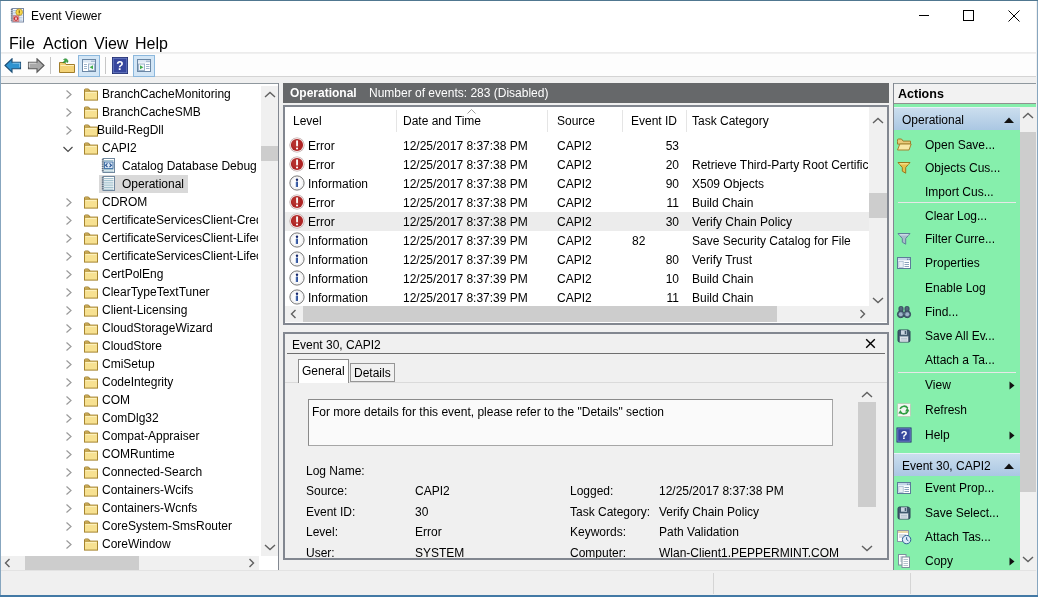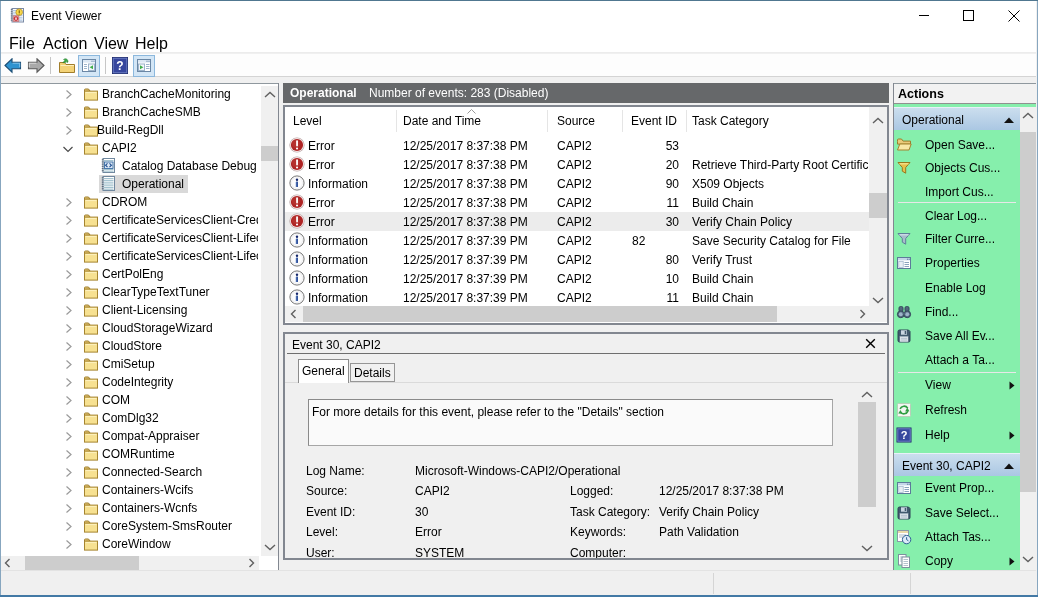--- a/index.html
+++ b/index.html
@@ -661,36 +661,36 @@
       </svg>
     <div class="abs" style="left:2px;top:19px;width:598px;height:1px;background:#6e6e6e"></div>
     <div class="abs" style="left:0px;top:48px;width:603px;height:1px;background:#dadada"></div>
     <div class="abs" style="left:65px;top:29px;width:45px;height:19px;background:#f1f1f1;border:1px solid #969696;"></div>
     <span class="abs" style="left:69px;top:32px">Details</span>
     <div class="abs" style="left:13px;top:25px;width:51px;height:24px;background:#fff;border:1px solid #8c8c8c;border-bottom:none;"></div>
     <span class="abs" style="left:17px;top:30px">General</span>
     <div class="abs" style="left:23px;top:65px;width:525px;height:47px;background:#fafafa;border:1px solid #8a8a8a;border-bottom-color:#a6a6a6;border-right-color:#a6a6a6"></div>
     <span class="abs" style="left:27px;top:71px">For more details for this event, please refer to the "Details" section</span>
     <span class="abs" style="left:21px;top:130px">Log Name:</span>
-      <span class="abs" style="left:130px;top:130px">Microsoft-Windows-CAPI2/Operational</span>
     <span class="abs" style="left:21px;top:150px">Source:</span>
       <span class="abs" style="left:130px;top:150px">CAPI2</span>
     <span class="abs" style="left:285px;top:150px">Logged:</span>
       <span class="abs" style="left:374px;top:150px">12/25/2017 8:37:38 PM</span>
     <span class="abs" style="left:21px;top:171px">Event ID:</span>
       <span class="abs" style="left:130px;top:171px">30</span>
     <span class="abs" style="left:285px;top:171px">Task Category:</span>
       <span class="abs" style="left:374px;top:171px">Verify Chain Policy</span>
     <span class="abs" style="left:21px;top:191px">Level:</span>
       <span class="abs" style="left:130px;top:191px">Error</span>
     <span class="abs" style="left:285px;top:191px">Keywords:</span>
       <span class="abs" style="left:374px;top:191px">Path Validation</span>
     <span class="abs" style="left:21px;top:212px">User:</span>
       <span class="abs" style="left:130px;top:212px">SYSTEM</span>
     <span class="abs" style="left:285px;top:212px">Computer:</span>
+      <span class="abs" style="left:374px;top:212px">Wlan-Client1.PEPPERMINT.COM</span>
     <div class="sb-track" style="left:573px;top:53px;width:18px;height:167px"></div>
     <svg class="abs" style="left:575px;top:56px" width="14" height="10">
         <path d="M2 7 L7 2.5 L12 7" fill="none" stroke="#606060" stroke-width="1.4"></path>
       </svg>
     <div class="sb-thumb" style="left:573px;top:68px;width:18px;height:105px"></div>
     <svg class="abs" style="left:575px;top:209px" width="14" height="10">
         <path d="M2 3 L7 7.5 L12 3" fill="none" stroke="#606060" stroke-width="1.4"></path>
       </svg>
   </div>
   <div id="actions">

